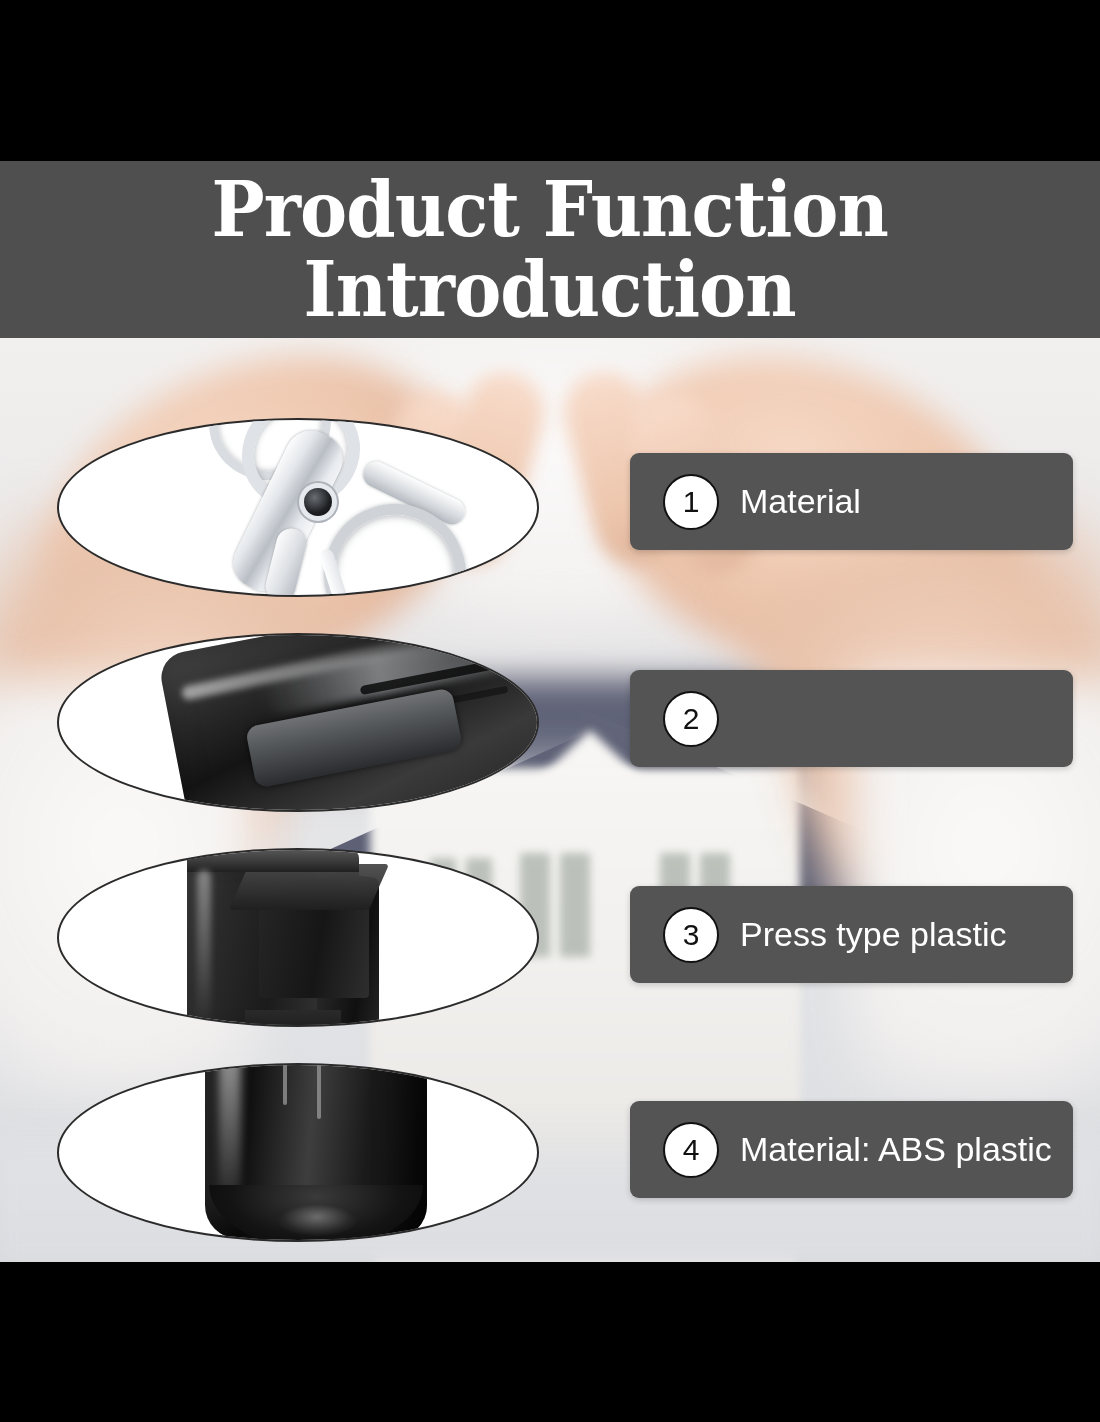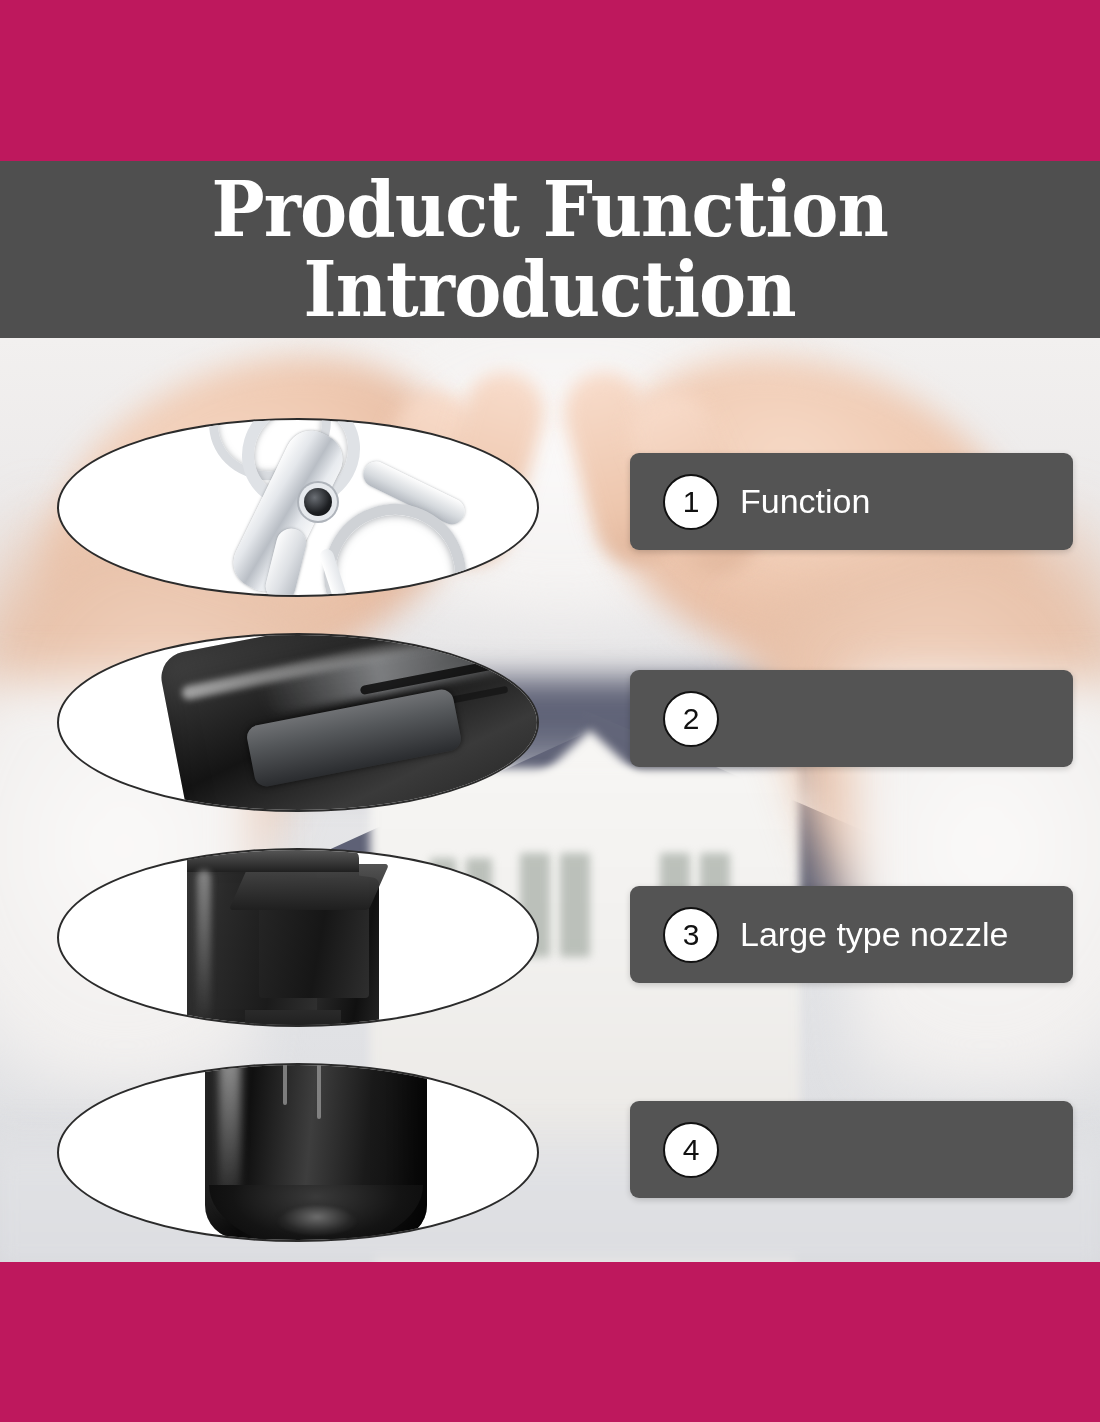--- a/index.html
+++ b/index.html
@@ -1,18 +1,18 @@
 <!DOCTYPE html>
 <html><head>
 <meta charset="utf-8">
 <style>
   html,body{margin:0;padding:0;background:#fff;}
   body{width:1100px;height:1422px;font-family:"Liberation Sans",sans-serif;overflow:hidden;}
 
-  #page{position:relative;width:1100px;height:1422px;background:#be185d;overflow:hidden;}
+  #page{position:relative;width:1100px;height:1422px;background:#000000;overflow:hidden;}
 
   
   .banner{
     position:absolute;left:0;top:161px;width:1100px;height:177px;
     background:#4f4f4f;
     display:flex;flex-direction:column;align-items:center;justify-content:center;
     overflow:hidden;
   }
   .banner-line{
     color:#ffffff;
@@ -385,29 +385,30 @@
       <div class="btm-seam" style="left:224px;"></div>
       <div class="btm-seam" style="left:258px;height:110px;"></div>
       <div class="btm-shine"></div>
       <div class="btm-base"></div>
       <div class="btm-dimple"></div>
     </div>
   </div>
 
   <div class="bar" style="top:453px;">
     <div class="bar-num">1</div>
-    <div class="bar-text">Function</div>
+    <div class="bar-text">Material</div>
   </div>
 
   <div class="bar" style="top:670px;">
     <div class="bar-num">2</div>
   </div>
 
   <div class="bar" style="top:886px;">
     <div class="bar-num">3</div>
-    <div class="bar-text">Large type nozzle</div>
+    <div class="bar-text">Press type plastic</div>
   </div>
 
   <div class="bar" style="top:1101px;">
     <div class="bar-num">4</div>
+    <div class="bar-text">Material: ABS plastic</div>
   </div>
 
 </div>
 
 </body></html>

